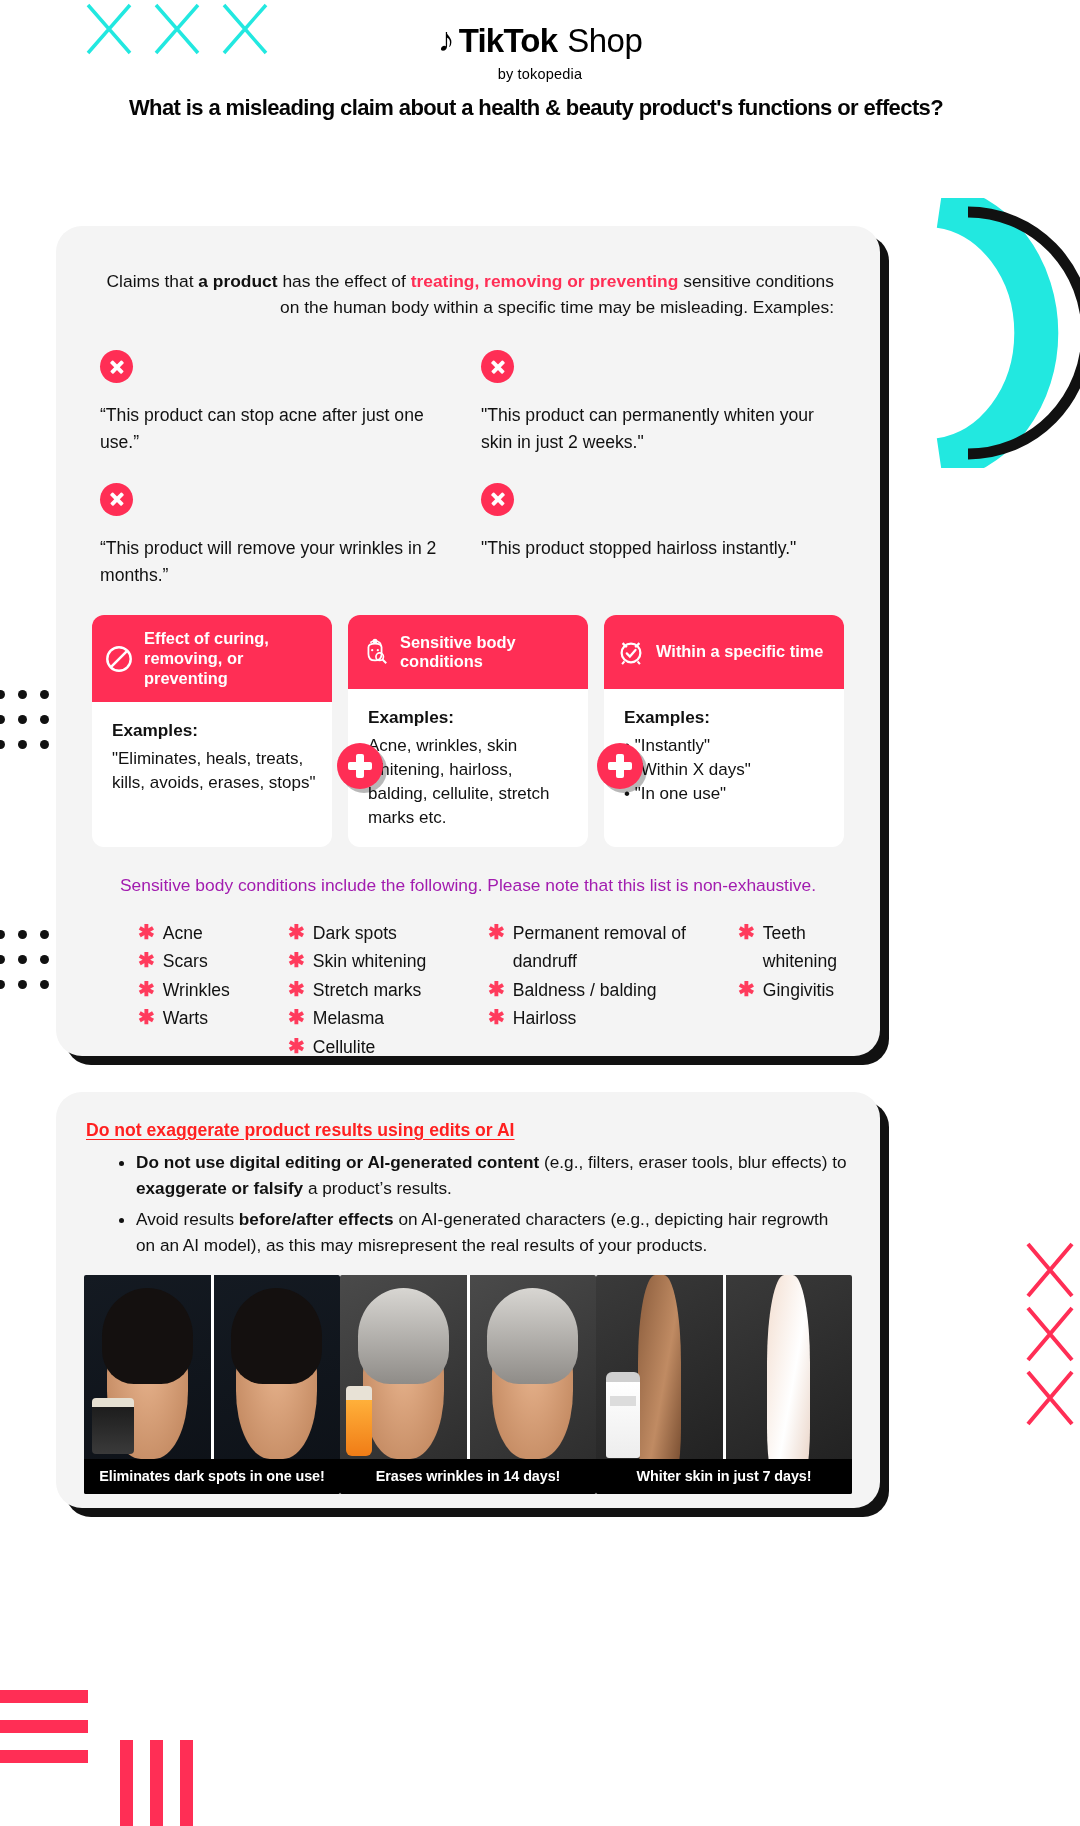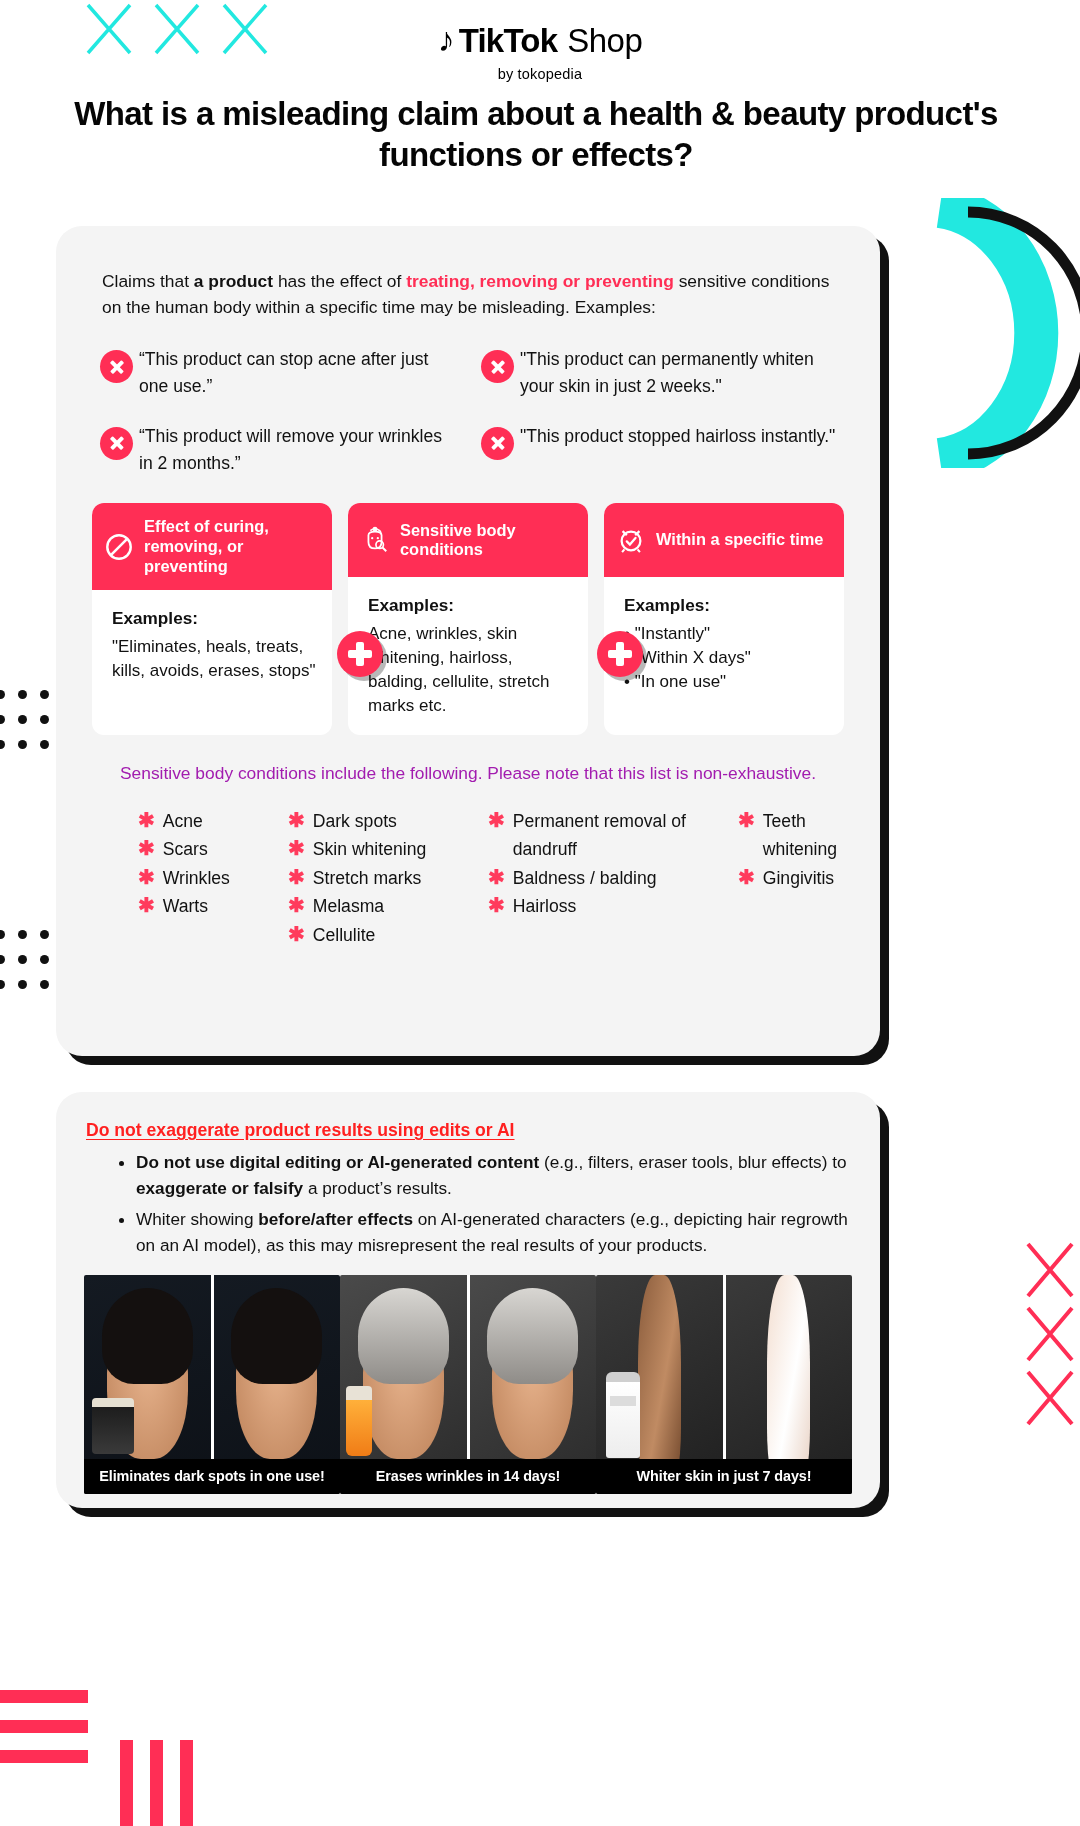--- a/index.html
+++ b/index.html
@@ -27,44 +27,44 @@
   
   .logo-wrap { position:absolute; top: 22px; left:0; right:0; text-align:center; }
   .logo-line { display:inline-flex; align-items:center; gap: 4px; }
   .logo-note { font-size: 34px; line-height:1; color:#000; position:relative; top:-2px; }
   .logo-tiktok { font-size: 33px; font-weight: 800; letter-spacing:-0.8px; color:#000; }
   .logo-shop { font-size: 33px; font-weight: 400; letter-spacing:-0.5px; color:#000; margin-left:6px;}
   .logo-sub { font-size: 14.5px; color:#000; margin-top: 6px; letter-spacing:0.2px; }
 
   .headline {
     position:absolute; top: 94px; left: 40px; right: 48px;
-    text-align:center; font-size: 33px; font-weight: 800;
+    text-align:center; font-size: 22px; font-weight: 800;
     line-height: 1.23; letter-spacing: -0.6px; color:#050505;
   }
 
   
   .main-card {
     position:absolute; left: 56px; top: 226px; width: 824px; height: 830px;
     background: #f4f4f4; border-radius: 26px;
     box-shadow: 9px 9px 0 0 #111;
     padding: 30px 36px 0 36px;
   }
   .lead {
-    text-align:left; font-size: 17.4px; line-height: 1.5; color:#111;
+    text-align:right; font-size: 17.4px; line-height: 1.5; color:#111;
     margin: 12px 10px 0 10px;
   }
   .lead b { font-weight: 800; }
   .lead .hl { color:#ff2e55; font-weight: 800; }
 
   .bad-grid {
     margin-top: 26px;
     display:grid; grid-template-columns: 1fr 1fr; column-gap: 26px; row-gap: 22px;
     padding: 0 8px;
   }
-  .bad-item { display:flex; gap: 6px; align-items:flex-start; }
+  .bad-item { display:flex; gap: 19px; align-items:flex-start;flex-direction:column; }
   .x-badge {
     flex: 0 0 auto; width: 33px; height: 33px; border-radius: 50%;
     background: #ff2e55; position: relative; margin-top: 4px;
   }
   .x-badge::before, .x-badge::after {
     content:""; position:absolute; left: 50%; top: 50%;
     width: 16px; height: 3.6px; background:#fff; border-radius: 1px;
     transform-origin: center;
   }
   .x-badge::before { transform: translate(-50%,-50%) rotate(45deg); }
@@ -425,21 +425,21 @@
             </li>
         </ul>
       </div>
     </div>
   </div>
 
   <div class="bottom-card">
     <div class="bc-title">Do not exaggerate product results using edits or AI</div>
     <ul class="bc-list">
       <li><b>Do not use digital editing or AI-generated content</b><span> (e.g., filters, eraser tools, blur effects) to </span><b>exaggerate or falsify</b><span> a product’s results.</span></li>
-      <li><span>Whiter showing </span><b>before/after effects</b><span> on AI-generated characters (e.g., depicting hair regrowth on an AI model), as this may misrepresent the real results of your products.</span></li>
+      <li><span>Avoid results </span><b>before/after effects</b><span> on AI-generated characters (e.g., depicting hair regrowth on an AI model), as this may misrepresent the real results of your products.</span></li>
     </ul>
 
     <div class="photos">
 
       <div class="photo">
         <div class="ph-half sk-dark1">
           <div class="face"></div>
           <div class="hair"></div>
           <div class="bottle"></div>
         </div>

